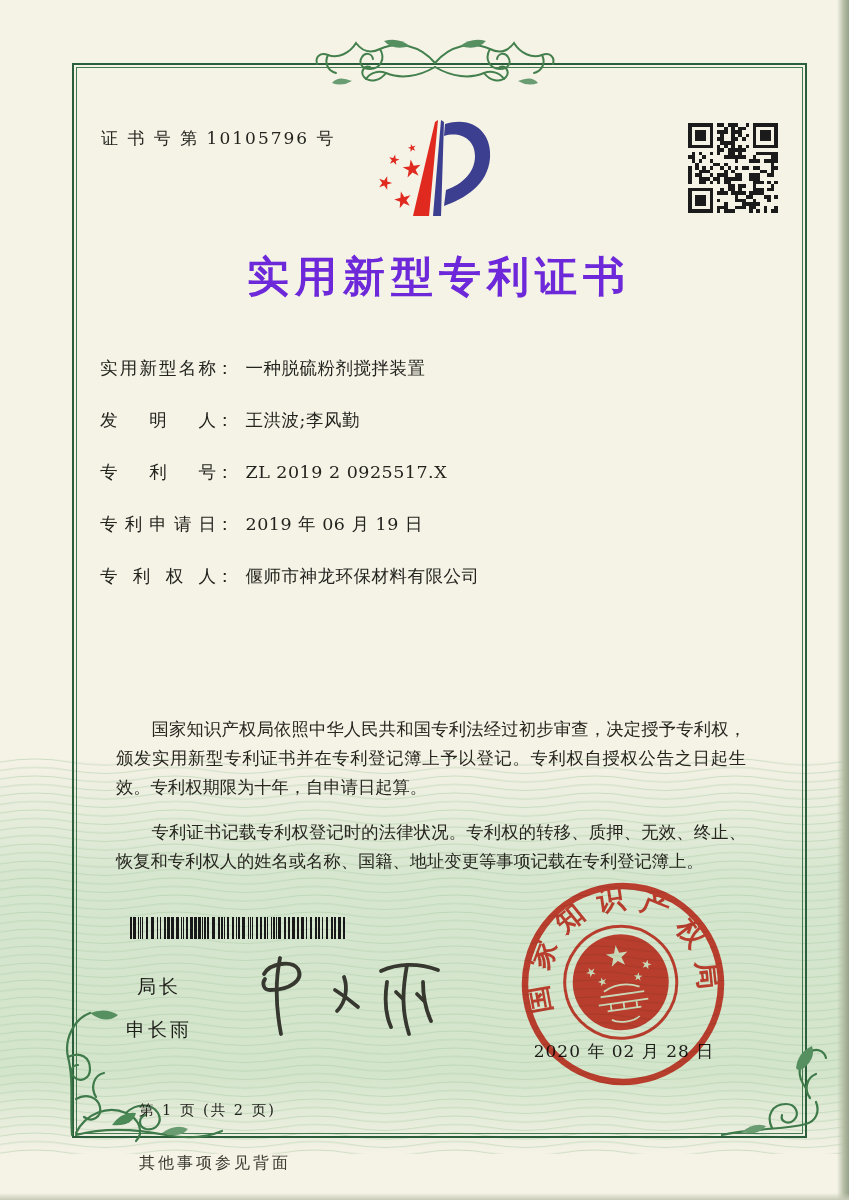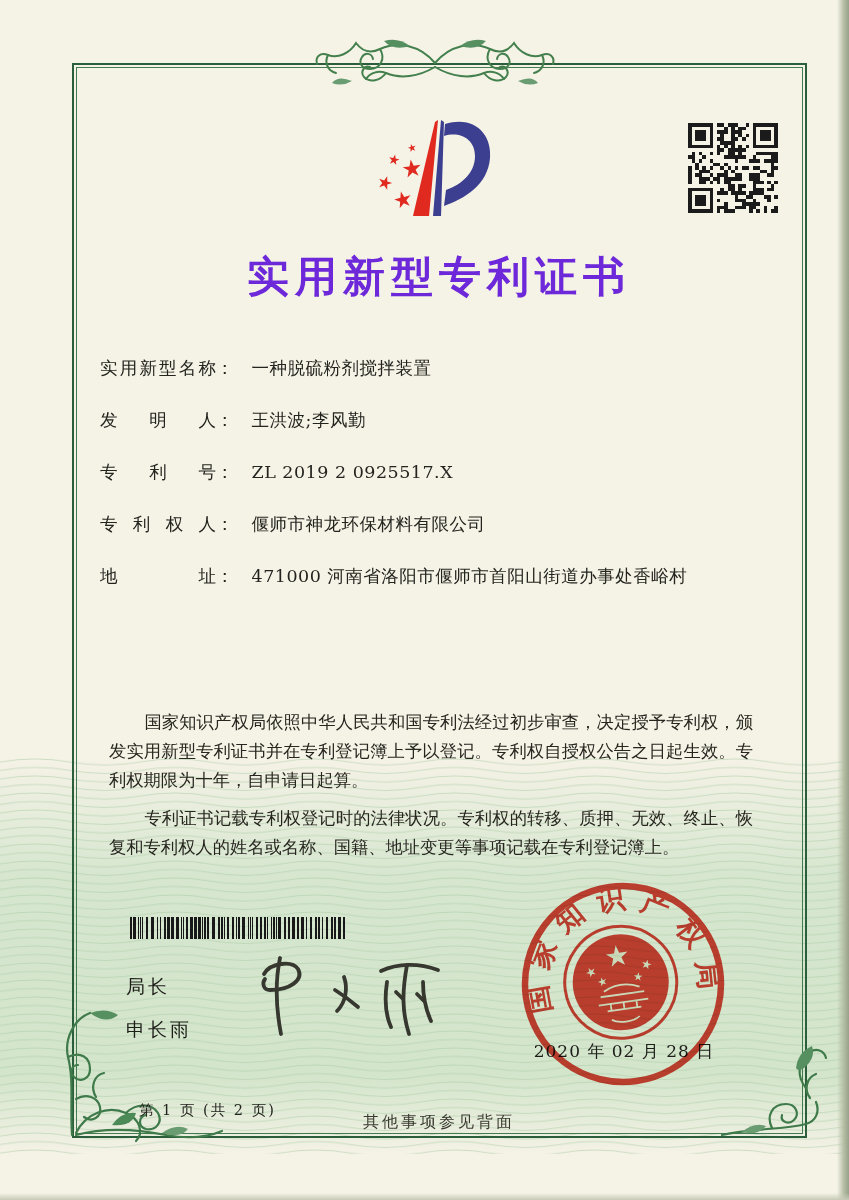--- a/index.html
+++ b/index.html
@@ -23,38 +23,38 @@
   
   .cert-no{position:absolute;left:101px;top:127px;font-size:17px;letter-spacing:2px;z-index:5;}
   .logo{position:absolute;left:356px;top:106px;z-index:5;}
   .qr{position:absolute;left:688px;top:123px;z-index:5;}
   .title{position:absolute;left:139px;top:249px;width:600px;text-align:center;
          font-size:42px;font-weight:bold;letter-spacing:6px;color:#6d28d9;z-index:5;}
   .fields{position:absolute;left:100px;top:356px;width:670px;z-index:5;font-size:17.5px;}
   .frow{height:52px;white-space:nowrap;}
   .flabel{display:inline-block;width:116px;text-align:justify;text-align-last:justify;
           -moz-text-align-last:justify;vertical-align:top;font-family:Liberation Serif, serif;}
-  .fval{margin-left:18px;letter-spacing:.5px;}
+  .fval{margin-left:12px;letter-spacing:.5px;}
   .grow{position:relative;height:52px;}
   .gcol2{position:absolute;left:353px;top:0;white-space:nowrap;}
   .paras{position:absolute;left:100px;top:699px;width:662px;font-size:17.3px;line-height:29px;
          text-align:justify;z-index:5;color:#26261f;}
-  .paras p{margin:9px;text-indent:2.05em;}
+  .paras p{margin:16px;text-indent:2.05em;}
   .barcode{position:absolute;left:130px;top:917px;z-index:5;}
   .officer{position:absolute;left:126px;top:974px;z-index:5;font-size:19px;letter-spacing:3px;
            font-family:"DejaVu Sans","Liberation Sans",sans-serif;color:#1d1d18;}
-  .officer div{margin-bottom:17px;}
+  .officer div{margin-bottom:17px;text-align:center;}
   .sig{position:absolute;left:250px;top:944px;z-index:5;}
   .seal-date{position:absolute;left:518px;top:1040px;width:212px;text-align:center;
              font-size:17px;letter-spacing:1px;color:#1c1c18;z-index:5;}
   .seal-wrap{position:absolute;left:515px;top:876px;width:216px;height:216px;z-index:6;
              transform:rotate(-8deg);mix-blend-mode:multiply;opacity:.94;}
   .page-num{position:absolute;left:139px;top:1101px;width:600px;text-align:left;
             font-size:14.5px;letter-spacing:2px;z-index:5;color:#22221d;}
-  .back-note{position:absolute;left:139px;top:1112px;width:600px;text-align:center;
+  .back-note{position:absolute;left:139px;top:1153px;width:600px;text-align:left;
              font-size:16px;letter-spacing:3px;color:#3a3a30;z-index:5;}
 </style>
 </head>
 <body>
 
 <div class="page">
 
   <svg width="0" height="0" style="position:absolute" aria-hidden="true">
     <defs>
       <path id="star" d="M0,-10 L2.25,-3.09 L9.51,-3.09 L3.63,1.18 L5.88,8.09 L0,3.82 L-5.88,8.09 L-3.63,1.18 L-9.51,-3.09 L-2.25,-3.09 Z"></path>
@@ -110,20 +110,21 @@
     <g fill="none" stroke="#3f7a4a" stroke-width="2.2" stroke-linecap="round">
       <path d="M10,107 C40,100 70,102 94,96 C104,93 108,84 104,74"></path>
       <path d="M60,100 C54,88 60,76 74,76 C84,76 88,86 82,92 C77,97 68,94 70,87"></path>
       <path d="M94,60 C84,48 86,32 98,24 C104,20 112,22 114,30"></path>
       <path d="M98,70 C92,62 94,50 104,46"></path>
       <path d="M84,40 q2,-16 16,-22 q4,12 -8,22 q-6,4 -8,0 Z" fill="#579060" stroke="none"></path>
       <path d="M30,104 q12,-10 24,-6 q-8,10 -24,6 Z" fill="#6a9c71" stroke="none"></path>
     </g>
   </svg>
 
+  <div class="cert-no">证 书 号 第 10105796 号</div>
 
   <svg class="logo" width="190" height="132" viewBox="0 0 190 132">
     <use href="#star" transform="translate(56,42) scale(0.42) rotate(-15)" fill="#e02a1f"></use>
     <use href="#star" transform="translate(38,54) scale(0.55) rotate(12)" fill="#e02a1f"></use>
     <use href="#star" transform="translate(56,63) scale(0.95) rotate(-8)" fill="#e02a1f"></use>
     <use href="#star" transform="translate(29,77) scale(0.72) rotate(18)" fill="#e02a1f"></use>
     <use href="#star" transform="translate(47,94) scale(0.88) rotate(-14)" fill="#e02a1f"></use>
     <path d="M79,16 L82,14 L73,110 L57,110 Z" fill="#e02a1f"></path>
     <path d="M85,14 L88,16 L85,110 L77,110 Z" fill="#3c3f90"></path>
     <path d="M89,18 C120,9 136,30 134,52 C132,79 108,93 88,100 L90,84 C107,78 119,66 119,50 C119,33 104,25 88,30 Z" fill="#3c3f90"></path>
@@ -354,24 +355,24 @@
     <div class="frow">
       <span class="flabel">实用新型名称</span><span>：</span><span class="fval">一种脱硫粉剂搅拌装置</span>
     </div>
     <div class="frow">
       <span class="flabel">发明人</span><span>：</span><span class="fval">王洪波;李风勤</span>
     </div>
     <div class="frow">
       <span class="flabel">专利号</span><span>：</span><span class="fval">ZL 2019 2 0925517.X</span>
     </div>
     <div class="frow">
+      <span class="flabel">专利申请日</span><span>：</span><span class="fval">2019 年 06 月 19 日</span>
+    </div>
+    <div class="frow">
       <span class="flabel">专利权人</span><span>：</span><span class="fval">偃师市神龙环保材料有限公司</span>
-    </div>
-    <div class="frow">
-      <span class="flabel">地址</span><span>：</span><span class="fval">471000 河南省洛阳市偃师市首阳山街道办事处香峪村</span>
     </div>
     <div class="grow">
     </div>
   </div>
 
   <div class="paras">
     <p>国家知识产权局依照中华人民共和国专利法经过初步审查，决定授予专利权，颁发实用新型专利证书并在专利登记簿上予以登记。专利权自授权公告之日起生效。专利权期限为十年，自申请日起算。</p>
     <p>专利证书记载专利权登记时的法律状况。专利权的转移、质押、无效、终止、恢复和专利权人的姓名或名称、国籍、地址变更等事项记载在专利登记簿上。</p>
   </div>
 

